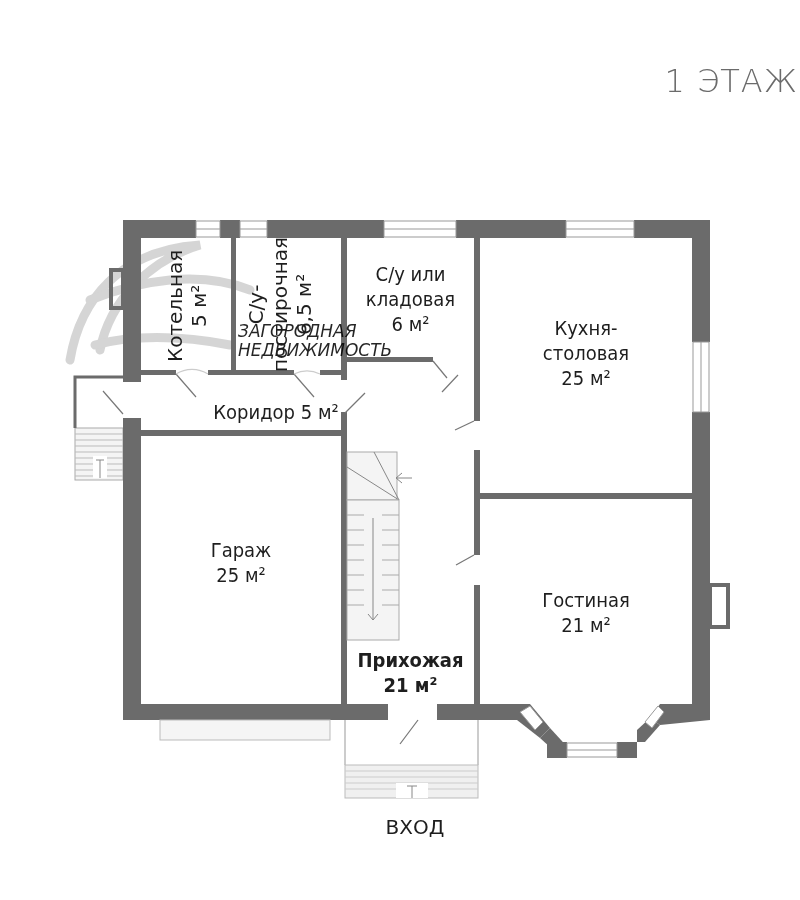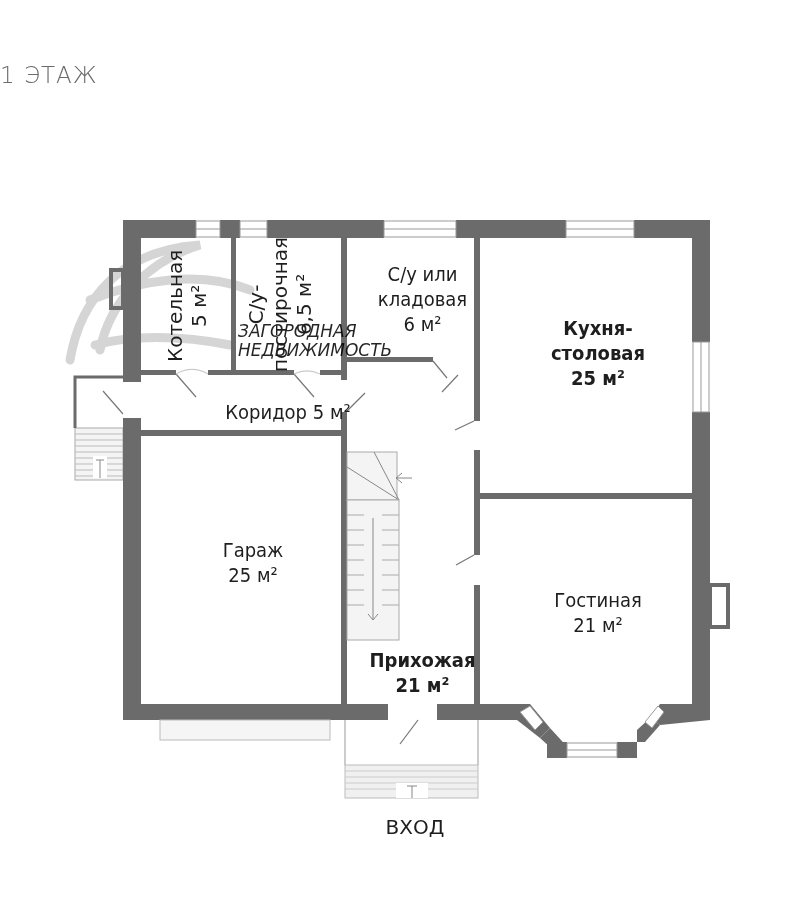--- a/index.html
+++ b/index.html
@@ -1,19 +1,19 @@
 <!DOCTYPE html>
 <html><head>
 <meta charset="utf-8">
 <style>
   html, body { margin:0; padding:0; background:#ffffff; }
   body { width:800px; height:900px; position:relative; overflow:hidden; font-family:"Liberation Sans", sans-serif; }
   #plan { position:absolute; left:0; top:0; }
-  .title { position:absolute; left:0; width:798px; top:62px; text-align:left; font-size:23px; color:#6b6b6b; letter-spacing:1px; font-family:"DejaVu Sans", sans-serif; font-weight:300; }
-  .lbl { position:absolute; text-align:center; color:#1e1e1e; font-size:20px; line-height:25px; font-family:"DejaVu Sans Condensed","DejaVu Sans", sans-serif; font-stretch:condensed;padding-left:12px; }
+  .title { position:absolute; left:0; width:798px; top:62px; text-align:right; font-size:32px; color:#6b6b6b; letter-spacing:1px; font-family:"DejaVu Sans", sans-serif; font-weight:300; }
+  .lbl { position:absolute; text-align:center; color:#1e1e1e; font-size:20px; line-height:25px; font-family:"DejaVu Sans Condensed","DejaVu Sans", sans-serif; font-stretch:condensed; }
   .vert { position:absolute; color:#1e1e1e; font-size:20px; line-height:24px; white-space:nowrap; transform-origin:0 0; transform:rotate(-90deg); text-align:center; font-family:"DejaVu Sans", sans-serif; }
   .entry { position:absolute; left:0; width:830px; top:815px; text-align:center; font-size:20px; color:#1e1e1e; font-family:"DejaVu Sans", sans-serif; }
   .wm1 { position:absolute; left:238px; top:322px; font-size:17px; font-style:italic; color:#000000; line-height:19px; font-family:"DejaVu Sans", sans-serif; opacity:.85; }
 </style>
 </head>
 <body>
 
 <div class="title">1 ЭТАЖ</div>
 
 <svg id="plan" width="800" height="900" viewBox="0 0 800 900">
@@ -172,21 +172,21 @@
   <div>постирочная</div>
   <div>6,5 м²</div>
 </div>
 
 <div class="lbl" style="left:347px; top:262px; width:127px;">
   <div>С/у или</div>
   <div>кладовая</div>
   <div>6 м²</div>
 </div>
 
-<div class="lbl" style="left:480px; top:316px; width:212px;font-weight:bold;">
+<div class="lbl" style="left:480px; top:316px; width:212px;">
   <div>Кухня-</div>
   <div>столовая</div>
   <div>25 м²</div>
 </div>
 
 <div class="lbl" style="left:141px; top:400px; width:270px;">
   <div>Коридор 5 м²</div>
 </div>
 
 <div class="lbl" style="left:141px; top:538px; width:200px;">

